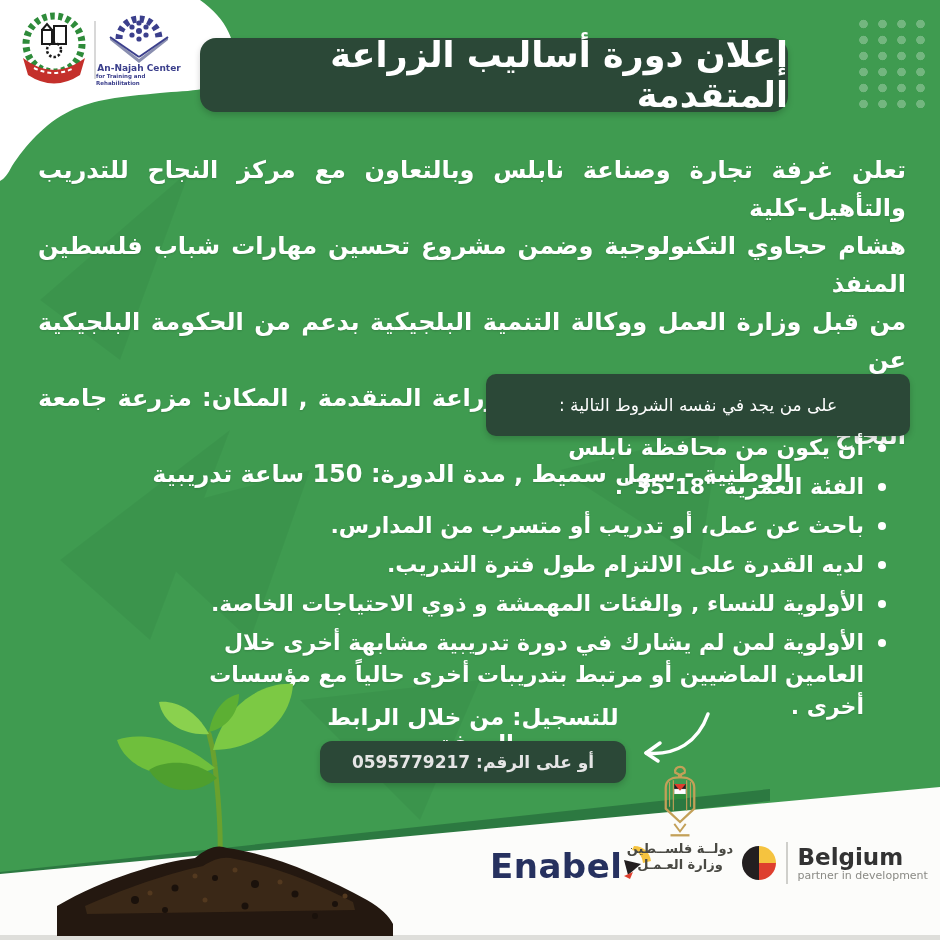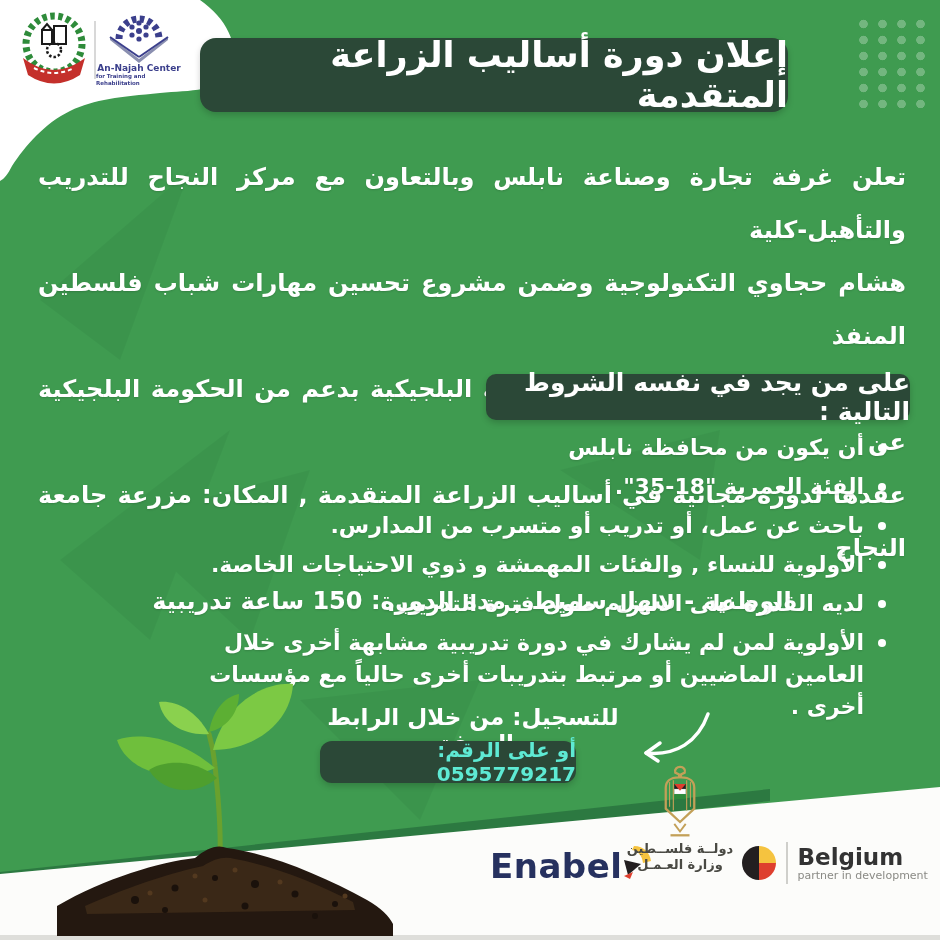--- a/index.html
+++ b/index.html
@@ -28,52 +28,52 @@
   .title-banner{
     position:absolute;left:200px;top:38px;width:588px;height:74px;
     background:#2B4837;border-radius:16px;
     display:flex;align-items:center;justify-content:center;
     box-shadow:0 3px 6px rgba(0,0,0,.18);
   }
   .title-banner span{color:#fff;font-size:35px;font-weight:bold;direction:rtl;}
   
   .intro{
     position:absolute;left:38px;top:151px;width:868px;direction:rtl;
-    color:#fff;font-weight:bold;font-size:24px;line-height:53px;
+    color:#fff;font-weight:bold;font-size:24px;line-height:38px;
     text-shadow:0 1px 2px rgba(0,0,0,.15);
   }
   .intro .jline{text-align:justify;text-align-last:justify;}
   .intro .cline{text-align:center;}
   
   .cond-heading{
-    position:absolute;right:30px;top:374px;width:424px;height:46px;
+    position:absolute;right:30px;top:374px;width:424px;height:62px;
     background:#2B4837;border-radius:10px;direction:rtl;
     display:flex;align-items:center;justify-content:center;
-    color:#fff;font-size:25px;font-weight:bold;
+    color:#fff;font-size:17px;font-weight:normal;
     box-shadow:0 3px 6px rgba(0,0,0,.18);
   }
   .bullets{
     position:absolute;right:46px;top:432px;width:720px;margin:0;padding:0;
     direction:rtl;list-style:none;color:#fff;font-weight:bold;font-size:22px;
   }
   .bullets li{position:relative;padding-right:30px;line-height:32px;margin-bottom:7px;
     text-shadow:0 1px 2px rgba(0,0,0,.15);}
   .bullets li::before{
     content:"";position:absolute;right:8px;top:12px;width:8px;height:8px;border-radius:50%;background:#fff;
   }
   
   .reg-note{
     position:absolute;left:322px;top:704px;width:302px;direction:rtl;text-align:center;
     color:#fff;font-weight:bold;font-size:23px;
   }
   .reg-pill{
-    position:absolute;left:320px;top:741px;width:256px;height:42px;
+    position:absolute;left:320px;top:741px;width:306px;height:42px;
     background:#2B4837;border-radius:12px;direction:rtl;
     display:flex;align-items:center;justify-content:center;
-    color:#5eead4;font-weight:bold;font-size:20px;
+    color:#e5e5e5;font-weight:bold;font-size:17px;
     box-shadow:0 3px 6px rgba(0,0,0,.18);
   }
   .hand-arrow{position:absolute;left:632px;top:708px;}
   
   .footer-shadow{
     position:absolute;inset:0;background:#1E5C35;opacity:.55;
     clip-path:polygon(0px 872px,770px 789px,770px 801px,0px 884px);
   }
   .footer-white{
     position:absolute;inset:0;background:#FCFCFA;
@@ -164,22 +164,22 @@
     <div class="jline">عقدها لدورة مجانية في أساليب الزراعة المتقدمة , المكان: مزرعة جامعة النجاح</div>
     <div class="cline">الوطنية - سهل سميط , مدة الدورة: 150 ساعة تدريبية</div>
   </div>
 
   <div class="cond-heading">على من يجد في نفسه الشروط التالية :</div>
 
   <ul class="bullets">
     <li>أن يكون من محافظة نابلس</li>
     <li>الفئة العمرية "18-35".</li>
     <li>باحث عن عمل، أو تدريب أو متسرب من المدارس.</li>
+    <li>لديه القدرة على الالتزام طول فترة التدريب.</li>
     <li>الأولوية للنساء , والفئات المهمشة و ذوي الاحتياجات الخاصة.</li>
-    <li>لديه القدرة على الالتزام طول فترة التدريب.</li>
     <li>الأولوية لمن لم يشارك في دورة تدريبية مشابهة أخرى خلال العامين الماضيين أو مرتبط بتدريبات أخرى حالياً مع مؤسسات أخرى .</li>
   </ul>
 
   <div class="reg-note">للتسجيل: من خلال الرابط المرفق</div>
   <svg class="hand-arrow" width="80" height="58" viewBox="0 0 80 58">
     <path d="M76,6 C66,34 44,48 14,45" fill="none" stroke="#FFFFFF" stroke-width="3.5" stroke-linecap="round"></path>
     <path d="M14,45 L28,35 M14,45 L26,53" fill="none" stroke="#FFFFFF" stroke-width="3.5" stroke-linecap="round"></path>
   </svg>
   <div class="reg-pill">أو على الرقم: 0595779217</div>
 

